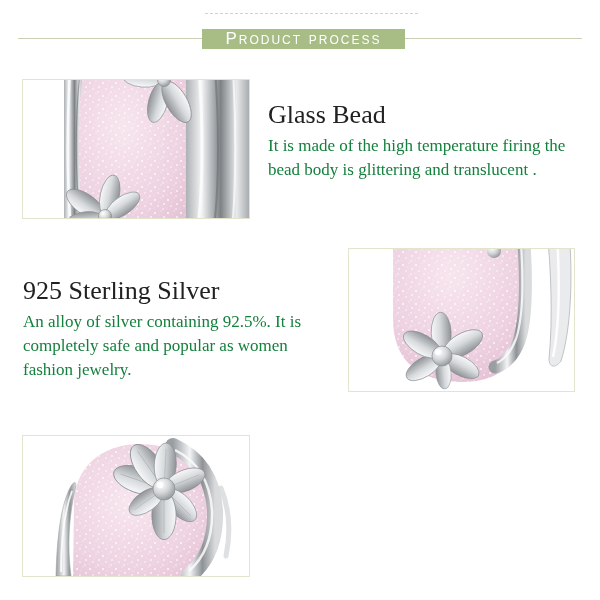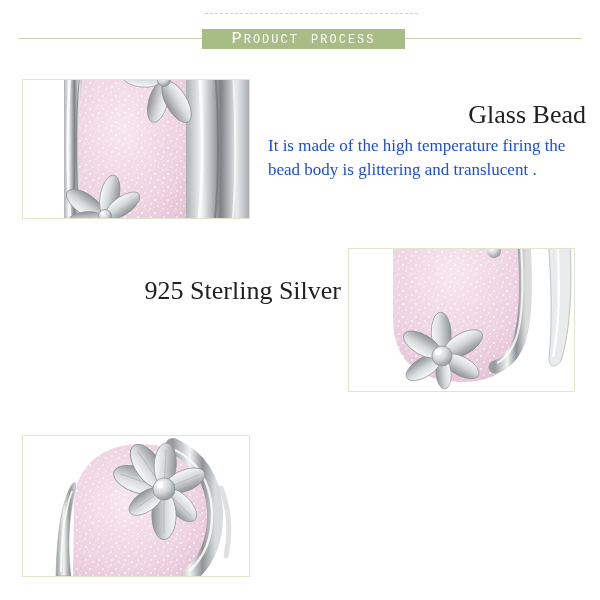--- a/index.html
+++ b/index.html
@@ -5,35 +5,35 @@
   html,body{margin:0;padding:0;background:#ffffff;}
   .page{position:relative;width:600px;height:600px;background:#ffffff;overflow:hidden;
         font-family:"Liberation Serif", serif;}
   
   .top-dashes{position:absolute;left:205px;top:13px;width:213px;height:0;
         border-top:1px dashed #d2d2cc;}
   .header-rule{position:absolute;left:18px;top:38px;width:564px;height:0;
         border-top:1px solid #cbcfb5;}
   .banner{position:absolute;left:202px;top:29px;width:203px;height:20px;
         background:#a8bc86;display:flex;align-items:center;justify-content:center;}
-  .banner span{color:#ffffff;font-family:Liberation Mono, monospace;
+  .banner span{color:#ffffff;font-family:Liberation Sans, sans-serif;
         font-variant:small-caps;font-size:17px;letter-spacing:2px;line-height:20px;}
   
   .frame{position:absolute;background:#ffffff;border:1px solid #e3e4ce;overflow:hidden;}
   .frame svg{display:block;}
   #frame1{left:22px;top:79px;width:226px;height:138px;}
   #frame2{left:348px;top:248px;width:225px;height:142px;}
   #frame3{left:22px;top:435px;width:226px;height:140px;}
   
   .tblock{position:absolute;width:318px;}
   #text1{left:268px;top:100px;}
   #text2{left:23px;top:276px;}
   #text3{left:268px;top:452px;}
-  .tblock h2{margin:0;font-size:26px;font-weight:normal;color:#212121;line-height:30px;text-align:right;}
-  .tblock p{margin:4px 0 0 0;font-size:17px;color:#1d4ed8;line-height:24px;}
+  .tblock h2{margin:0;font-size:26px;font-weight:normal;color:#212121;line-height:30px;}
+  .tblock p{margin:4px 0 0 0;font-size:17px;color:#15803d;line-height:24px;}
 </style>
 </head>
 <body>
 
 <div class="page">
 
   <div class="top-dashes"></div>
   <div class="header-rule"></div>
   <div class="banner">
     <span>Product process</span>
@@ -117,20 +117,21 @@
       </g>
     </svg>
   </div>
   <div class="tblock" id="text1">
     <h2>Glass Bead</h2>
     <p>It is made of the high temperature firing the bead body is glittering and translucent .</p>
   </div>
 
   <div class="tblock" id="text2">
     <h2>925 Sterling Silver</h2>
+    <p>An alloy of silver containing 92.5%. It is completely safe and popular as women fashion jewelry.</p>
   </div>
   <div class="frame" id="frame2">
     <svg width="225" height="142" viewBox="0 0 225 142">
       <defs>
         <radialGradient id="s2p" cx="45%" cy="30%" r="85%">
           <stop offset="0" stop-color="#f7e6ee"></stop>
             <stop offset="0.6" stop-color="#eed2e1"></stop>
             <stop offset="1" stop-color="#e0bbd0"></stop>
         </radialGradient>
         <linearGradient id="s2pet" x1="0" y1="0" x2="0" y2="1">

